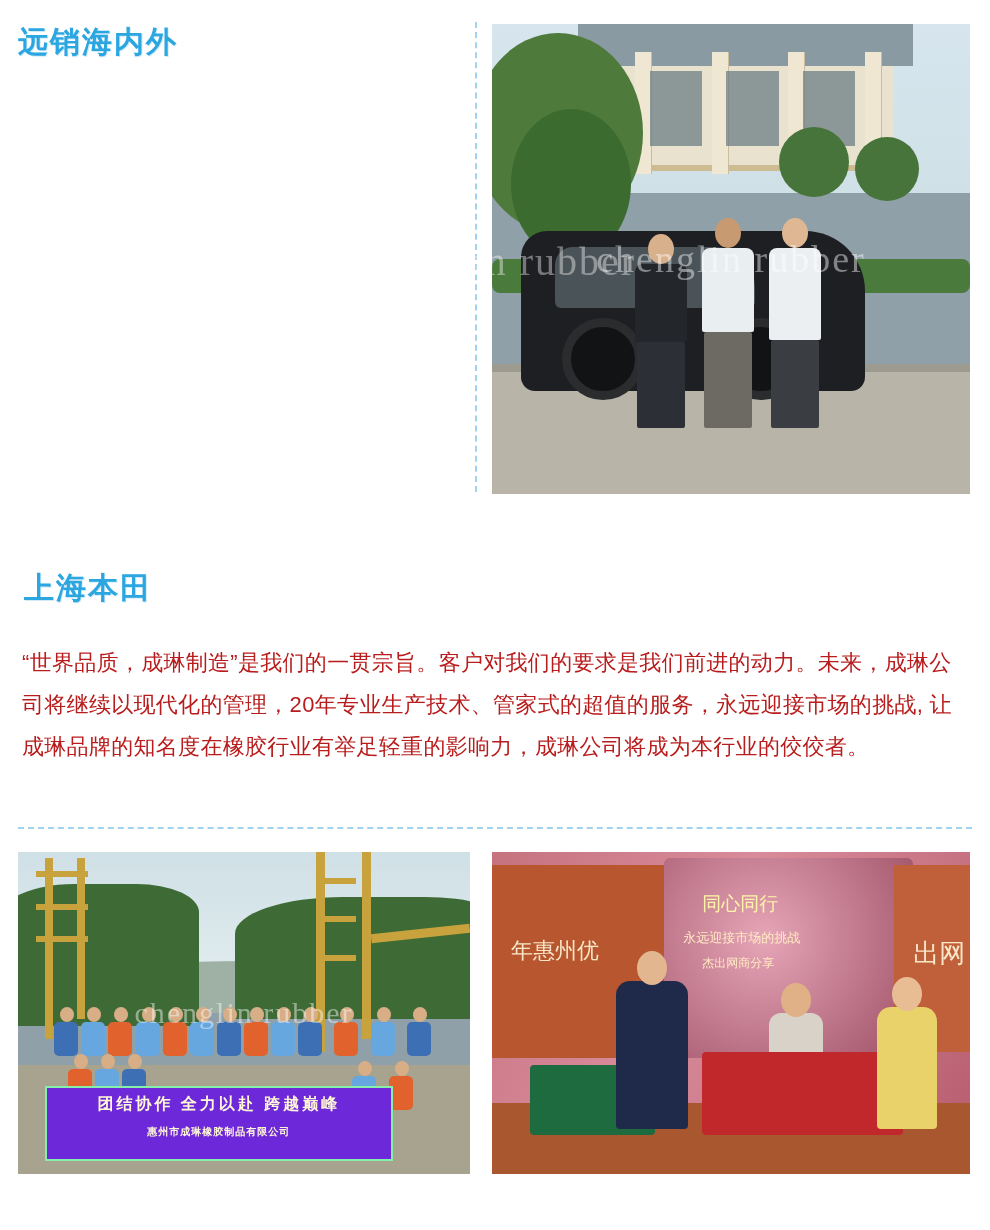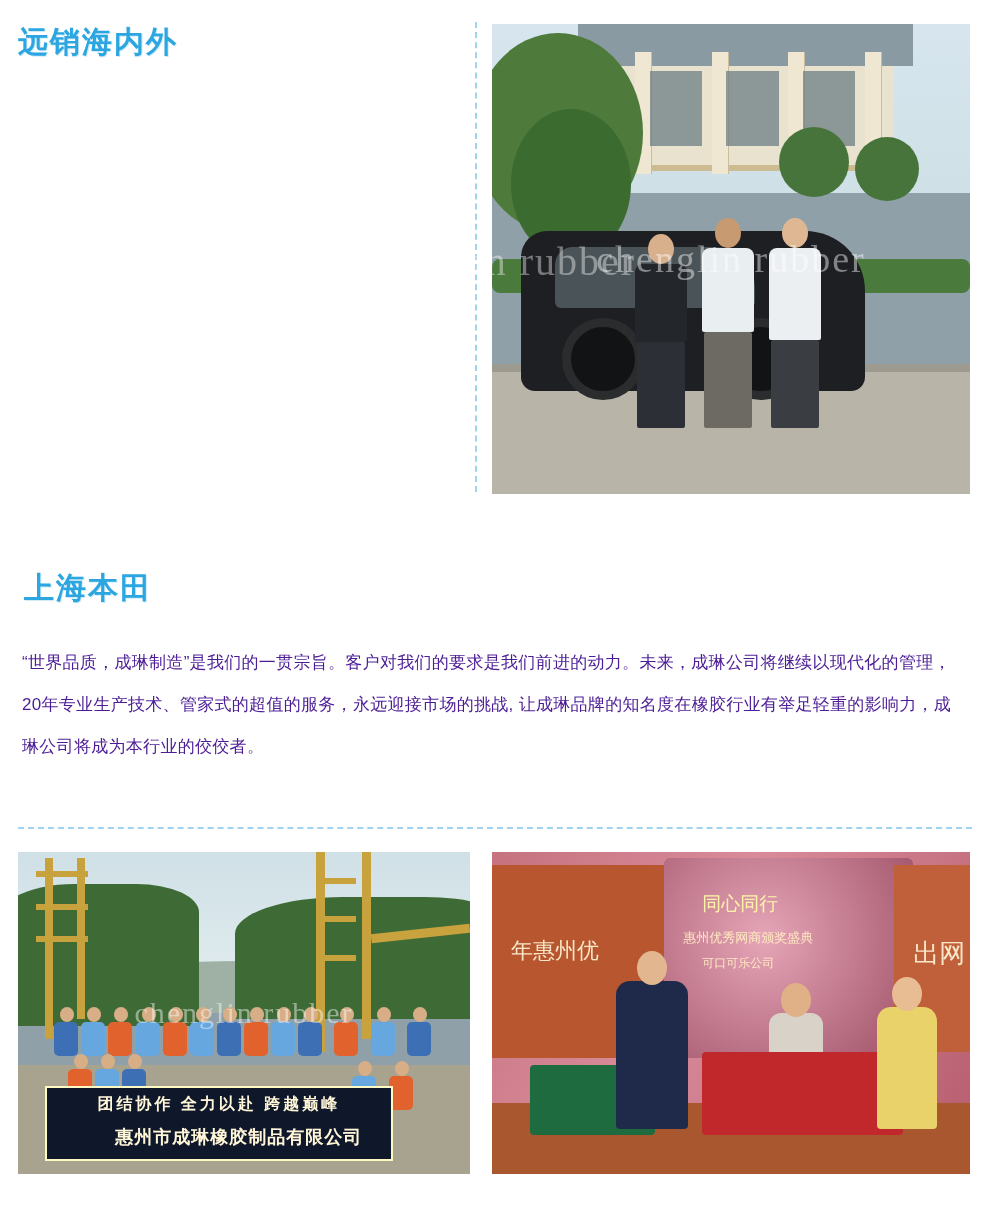--- a/index.html
+++ b/index.html
@@ -129,23 +129,23 @@
   .s2-heading {
     position: absolute;
     left: 24px;
     top: 10px;
   }
   .s2-text {
     position: absolute;
     left: 22px;
     top: 82px;
     width: 946px;
-    font-size: 17px;
+    font-size: 22px;
     line-height: 42px;
-    color: #4c1d95;
+    color: #b91c1c;
     letter-spacing: 0.3px;
     text-indent: 0;
   }
   .dashed-hline {
     position: absolute;
     left: 18px;
     top: 827px;
     width: 954px;
     height: 0;
     border-top: 2px dashed #9fd3ef;
@@ -163,21 +163,21 @@
     top: 852px;
     width: 478px;
     height: 322px;
   }
   
   .t-sky   { position:absolute; left:0; top:0; width:100%; height:48%; background:linear-gradient(#cfe0e6,#e4eef0); }
   .t-hill  { position:absolute; left:0; top:34%; width:100%; height:16%; background:#9fb0a5; border-radius:50% 50% 0 0 / 70% 70% 0 0; }
   .t-trees { position:absolute; left:0; top:10%; width:100%; height:44%; background:#3e6b35; border-radius:40% 30% 0 0 / 30% 20% 0 0; }
   .t-ground{ position:absolute; left:0; bottom:0; width:100%; height:34%; background:#a8a38e; }
   .ladder  { position:absolute; background:#c8a23c; }
-  .banner  { position:absolute; left:6%; bottom:4%; width:76%; height:22%; background:#0f172a; border:2px solid #fef9c3;margin-top:24px; }
+  .banner  { position:absolute; left:6%; bottom:4%; width:76%; height:22%; background:#6d28d9; border:2px solid #86efac;margin-top:24px; }
   .banner-t{ position:absolute; left:0; width:100%; text-align:center; color:#fff7d8; font-weight:bold; }
   .pl      { position:absolute; bottom:30%; width:26px; }
   .pl-h    { width:14px; height:15px; border-radius:50%; background:#d8ae86; margin:0 auto; }
   .pl-b    { width:24px; height:34px; border-radius:5px; }
 
   
   .g-bg    { position:absolute; inset:0; background:linear-gradient(120deg,#c6727f,#d88b9a 40%,#b65c6e); }
   .g-back  { position:absolute; left:36%; top:2%; width:52%; height:62%; background:radial-gradient(circle at 40% 40%, #e6a5b8, #9d4f64); border-radius:6px; }
   .g-left  { position:absolute; left:0; top:4%; width:38%; height:60%; background:#b8562f; }
   .g-right { position:absolute; right:0; top:4%; width:16%; height:58%; background:#c0603a; }
@@ -346,38 +346,38 @@
         <div class="pl-h"></div>
         <div class="pl-b" style="background:#66a7e0;"></div>
       </div>
     <div class="pl" style="left:82%; bottom:20%;">
         <div class="pl-h"></div>
         <div class="pl-b" style="background:#e2622d;"></div>
       </div>
 
     <div class="banner">
       <div class="banner-t" style="top:8%; font-size:16px; letter-spacing:3px;">团结协作  全力以赴  跨越巅峰</div>
-      <div class="banner-t" style="top:52%; font-size:18px; letter-spacing:1px;padding-left:20px;">惠州市成琳橡胶制品有限公司</div>
+      <div class="banner-t" style="top:52%; font-size:10px; letter-spacing:1px;">惠州市成琳橡胶制品有限公司</div>
     </div>
 
     <div class="watermark" style="font-size:30px;">chenglin rubber</div>
   </div>
 
   <div class="photo photo-3">
     <div class="g-bg"></div>
     <div class="g-left"></div>
     <div class="g-back"></div>
     <div class="g-right"></div>
     <div class="g-floor"></div>
 
     <div class="g-txt" style="left:4%; top:26%; font-size:22px; color:#f7e7c8;">年惠州优</div>
     <div class="g-txt" style="right:1%; top:26%; font-size:26px; color:#f7e7c8;">出网</div>
     <div class="g-txt" style="left:44%; top:12%; font-size:19px; color:#fff3a8;">同心同行</div>
-    <div class="g-txt" style="left:40%; top:24%; font-size:13px; color:#ffe9c0;">惠州优秀网商颁奖盛典</div>
-    <div class="g-txt" style="left:44%; top:32%; font-size:12px; color:#ffe9c0;">可口可乐公司</div>
+    <div class="g-txt" style="left:40%; top:24%; font-size:13px; color:#ffe9c0;">永远迎接市场的挑战</div>
+    <div class="g-txt" style="left:44%; top:32%; font-size:12px; color:#ffe9c0;">杰出网商分享</div>
 
     <div class="g-table2"></div>
     <div class="g-sit">
         <div class="g-head" style="background:#e0b086;"></div>
       </div>
     <div class="g-table"></div>
     <div class="g-man">
         <div class="g-head"></div>
       </div>
     <div class="g-lady">

